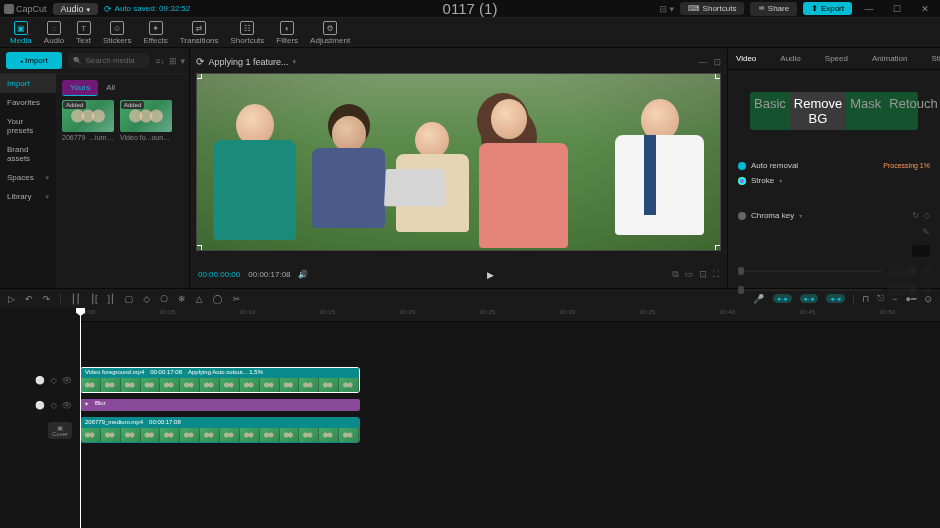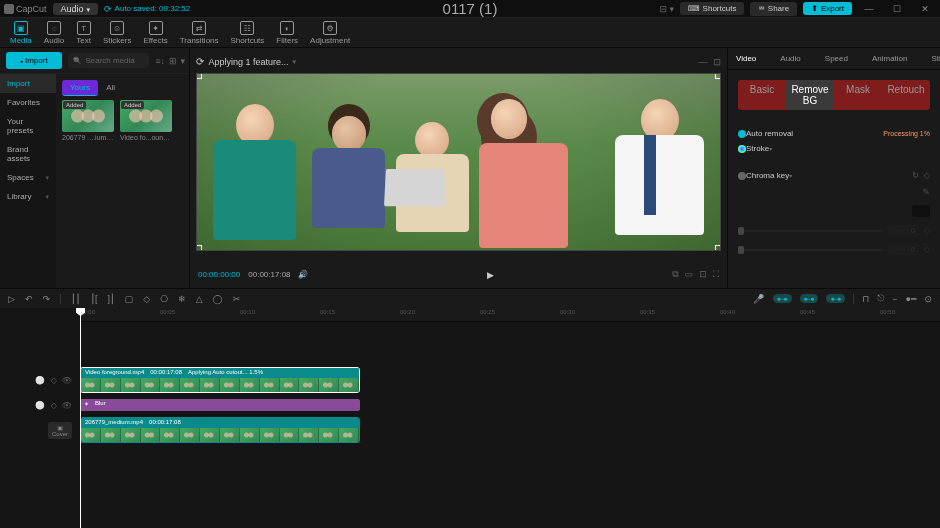--- a/index.html
+++ b/index.html
@@ -65,25 +65,25 @@
 .handle.tl{top:-1px;left:-1px}.handle.tr{top:-1px;right:-1px}.handle.bl{bottom:-1px;left:-1px}.handle.br{bottom:-1px;right:-1px}
 .transport{display:flex;align-items:center;padding:18px 2px 2px;font-size:8px;gap:8px}
 .transport .tc1{color:#00bcd4}
 .transport .tc2{color:#aaa}
 .transport .play{margin:0 auto;color:#ccc;font-size:9px;cursor:pointer}
 .transport .icons{display:flex;gap:6px;color:#666;font-size:9px}
 .right-panel{width:212px;background:#1a1a1a;display:flex;flex-direction:column}
 .right-tabs{display:flex;padding:4px 6px;font-size:8px;color:#999;gap:20px;border-bottom:1px solid #0a0a0a}
 .right-tabs span{cursor:pointer;padding:2px 2px}
 .right-tabs span.active{color:#fff}
-.right-subtabs{display:flex;background:#7f1d1d;margin:10px;border-radius:3px;font-size:10px}
+.right-subtabs{display:flex;background:#14532d;margin:22px;border-radius:3px;font-size:13px}
 .right-subtabs span{flex:1;text-align:center;padding:4px;cursor:pointer;color:#999}
 .right-subtabs span.active{background:#3a3a3a;color:#fff;border-radius:3px}
 .prop{padding:6px 10px;font-size:8px;color:#ccc}
-.prop-row{display:flex;align-items:center;padding:3px 0}
+.prop-row{display:flex;align-items:center;gap:5px;padding:3px 0}
 .prop-row .toggle{width:8px;height:8px;border-radius:50%;background:#00bcd4;flex-shrink:0}
 .prop-row .toggle.off{background:#666}
 .prop-row .chev{font-size:6px;color:#666}
 .prop-row .status{margin-left:auto;color:#ff9a5a;font-size:7px}
 .prop-row .icons{margin-left:auto;display:flex;gap:5px;color:#555;font-size:8px}
 .slider-row{display:flex;align-items:center;gap:6px;padding:4px 0}
 .slider-row .track{flex:1;height:2px;background:#333;position:relative}
 .slider-row .track::after{content:"";position:absolute;left:0;top:-3px;width:6px;height:8px;background:#888;border-radius:2px}
 .slider-row .val{width:30px;font-size:7px;color:#555;text-align:right;background:#222;padding:2px 3px;border-radius:2px}
 .color-sw{width:18px;height:12px;background:#000;border-radius:2px;margin-left:auto}
@@ -200,21 +200,21 @@
             <span>Spaces</span>
             <span class="chev">▾</span>
           </div>
         <div class="sidebar-item">
             <span>Library</span>
             <span class="chev">▾</span>
           </div>
       </div>
       <div class="content">
         <div class="media-tabs">
-          <span class="active" style="background:#6d28d9;border-radius:3px">Yours</span>
+          <span class="active" style="background:#701a75;border-radius:3px">Yours</span>
           <span>All</span>
         </div>
         <div class="thumbs">
           <div class="thumb">
             <div class="img">
                 <div class="badge">Added</div>
               </div>
             <div class="name">206779_...ium.mp4</div>
           </div>
           <div class="thumb">
@@ -300,21 +300,21 @@
       <div class="prop-row">
         <span class="toggle"></span>
         <span>Auto removal</span>
         <span class="status">Processing 1%</span>
       </div>
       <div class="prop-row" style="">
         <span class="toggle off" style="background:radial-gradient(circle,#f0f,#0ff,#ff0);filter:grayscale(0)"></span>
         <span>Stroke</span>
         <span class="chev">▾</span>
       </div>
-      <div class="prop-row" style="margin-top:12px">
+      <div class="prop-row" style="margin-top:20px">
         <span class="toggle off"></span>
         <span>Chroma key</span>
         <span class="chev">▾</span>
         <div class="icons">
             <span>↻</span>
             <span>◇</span>
           </div>
       </div>
       <div class="slider-row" style="opacity:.5">
         <span class="eyedrop">✎</span>

